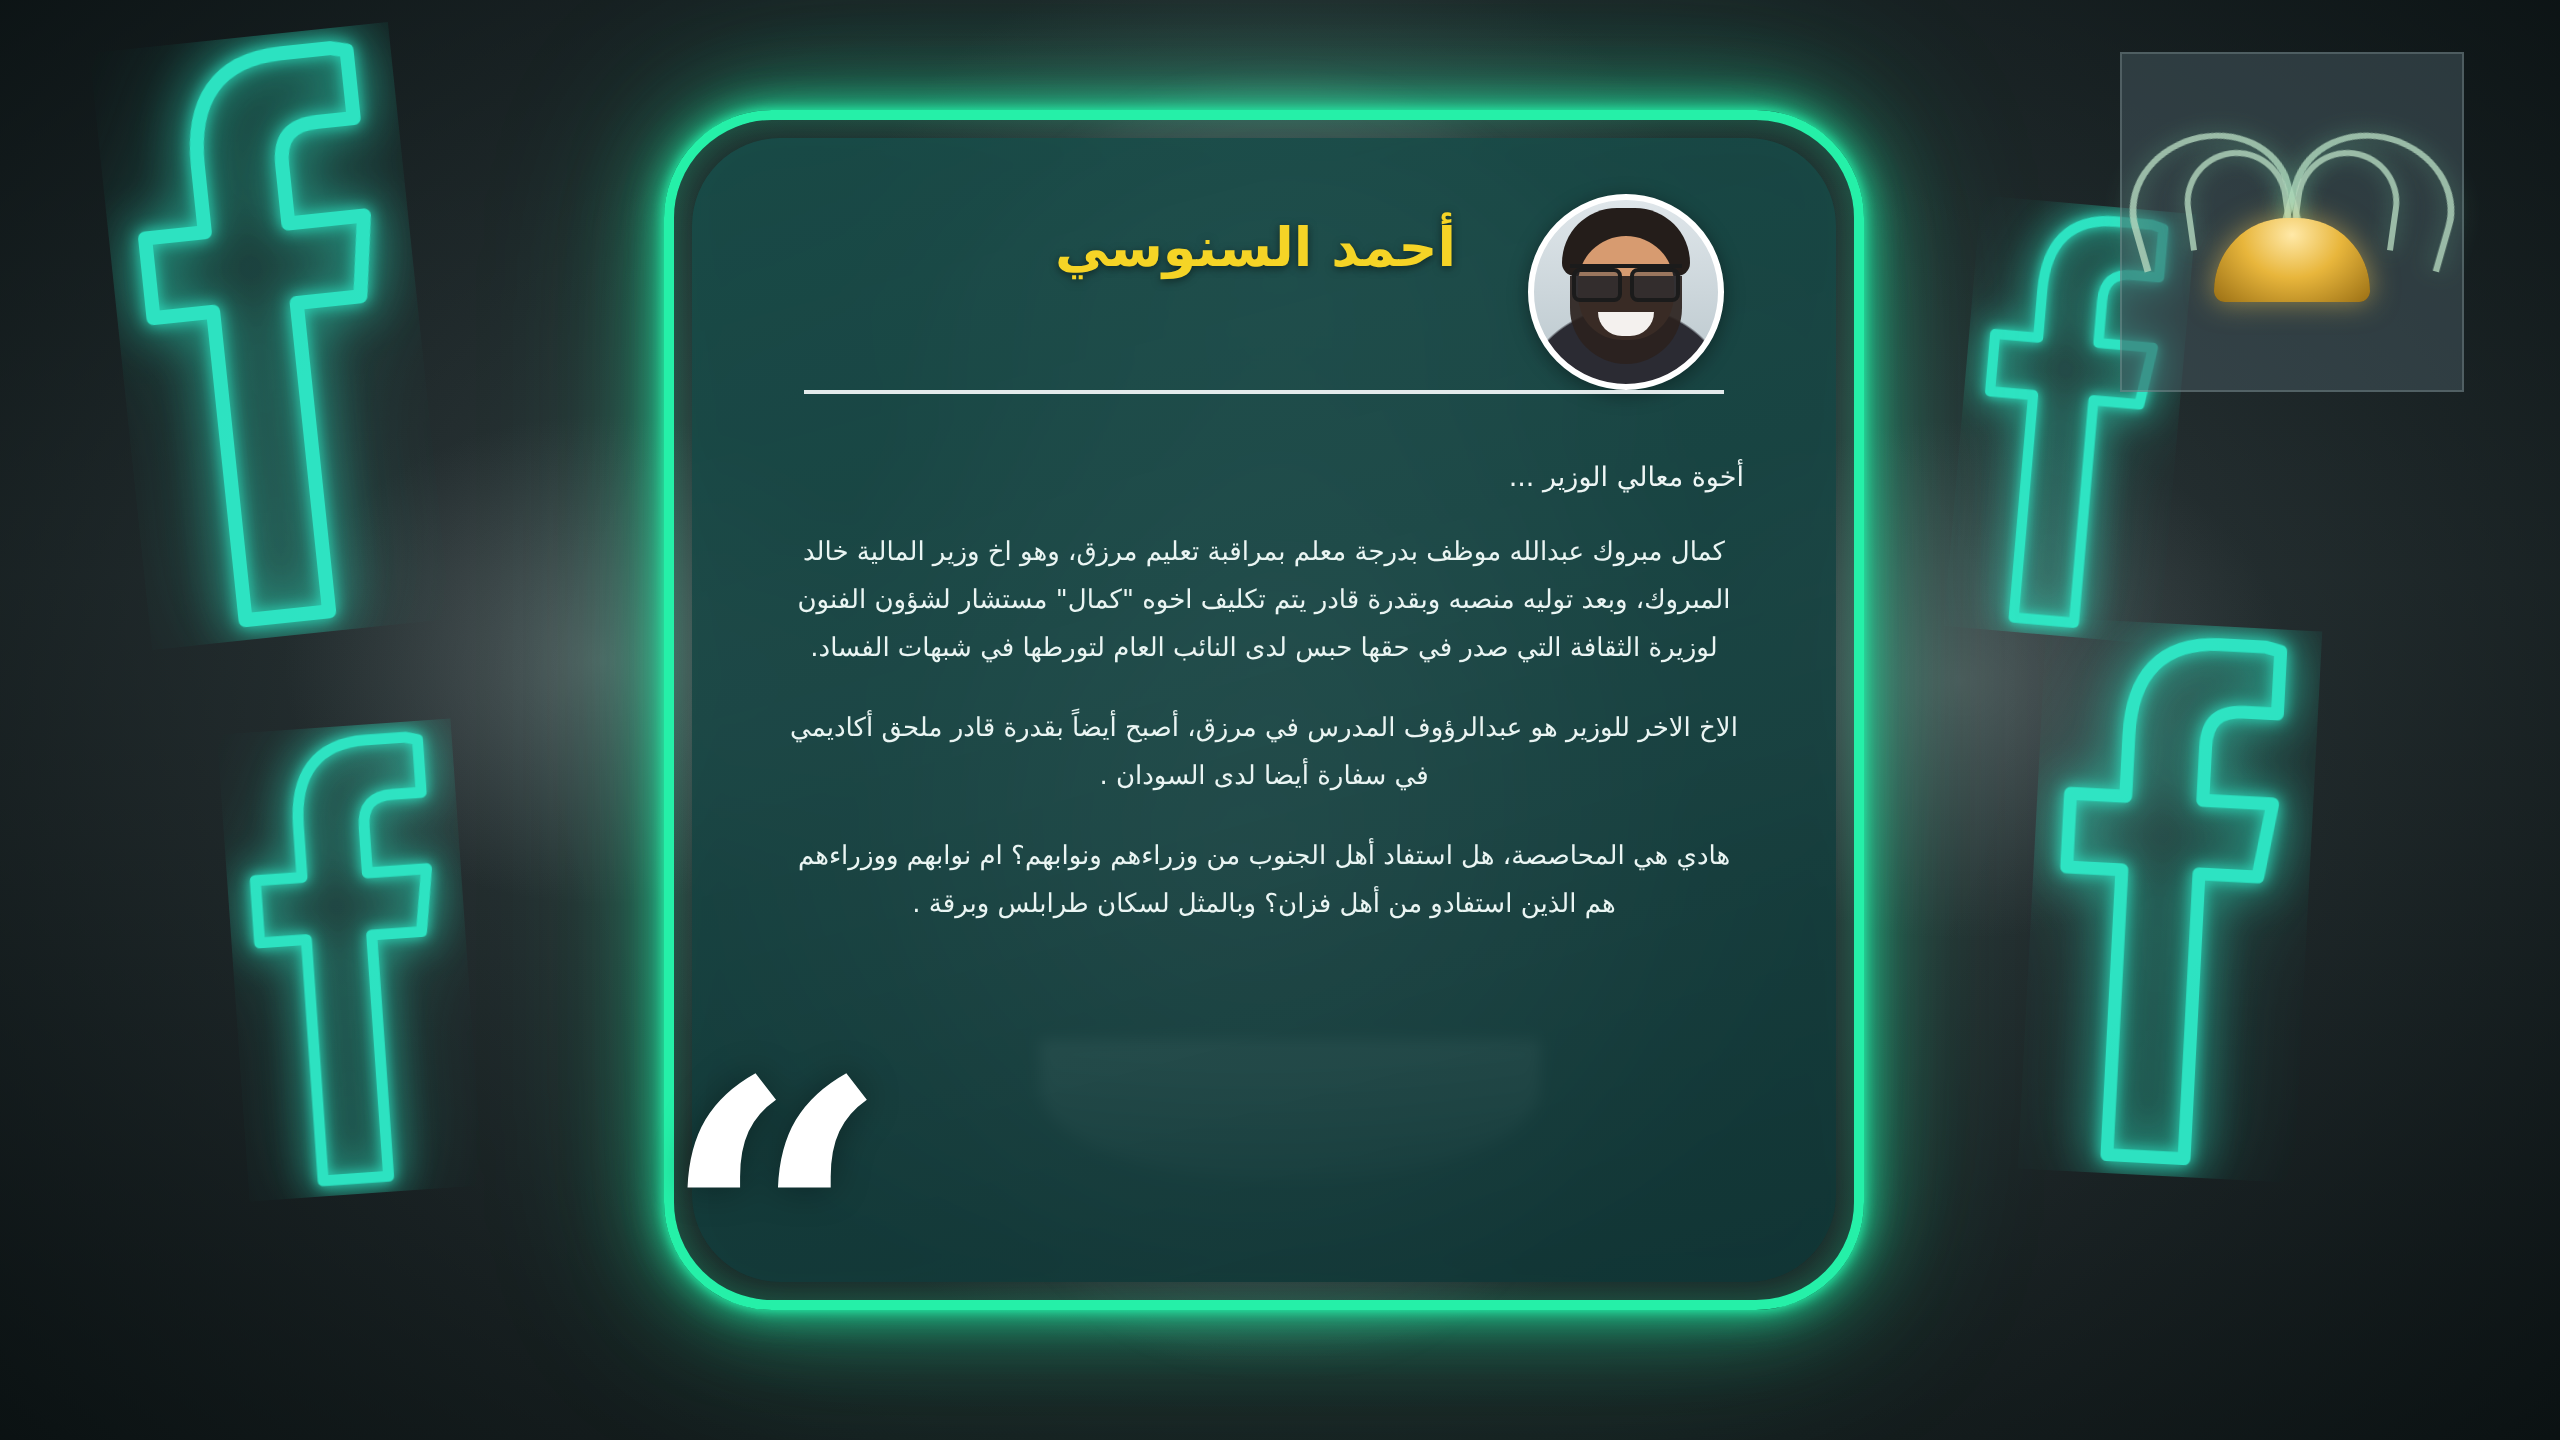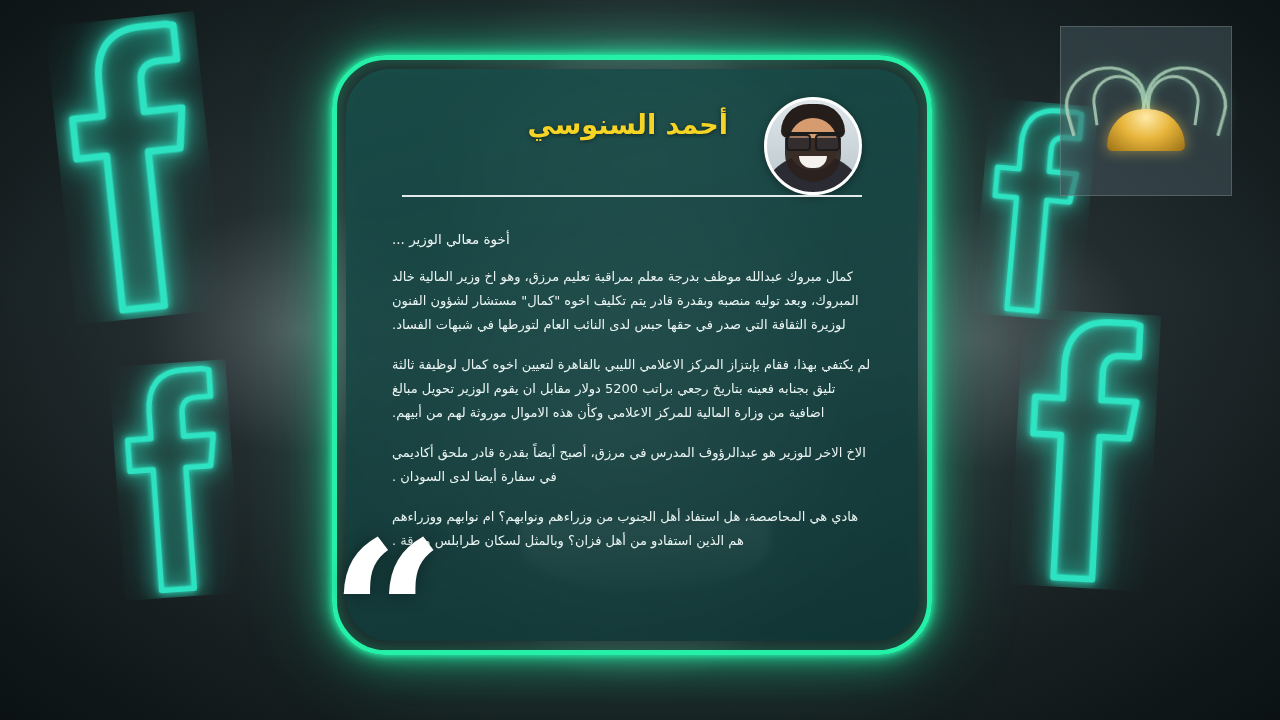--- a/index.html
+++ b/index.html
@@ -214,27 +214,27 @@
     background: #eef3f4;
     opacity: 0.95;
   }
 
   .content {
     direction: rtl;
     padding: 26px 46px 0 46px;
     color: #eef6f5;
   }
   .greeting {
-    text-align: left;
+    text-align: right;
     font-size: 13.5px;
     margin: 8px 0 18px 0;
     letter-spacing: 0.2px;
   }
   .para {
-    text-align: left;
+    text-align: center;
     font-size: 13px;
     line-height: 1.85;
     margin: 0 0 16px 0;
     color: #eaf5f3;
   }
   .para:last-child { margin-bottom: 16px; }
 
   .quote-mark {
     position: absolute;
     left: 330px; bottom: 42px;
@@ -301,21 +301,20 @@
           <div class="smile"></div>
           <div class="glasses"></div>
         </div>
       </div>
 
       <div class="divider"></div>
 
       <div class="content">
         <div class="greeting">أخوة معالي الوزير ...</div>
         <p class="para">كمال مبروك عبدالله موظف بدرجة معلم بمراقبة تعليم مرزق، وهو اخ وزير المالية خالد المبروك، وبعد توليه منصبه وبقدرة قادر يتم تكليف اخوه "كمال" مستشار لشؤون الفنون لوزيرة الثقافة التي صدر في حقها حبس لدى النائب العام لتورطها في شبهات الفساد.</p>
-        <p class="para">لم يكتفي بهذا، فقام بإبتزاز المركز الاعلامي الليبي بالقاهرة لتعيين اخوه كمال لوظيفة ثالثة تليق بجنابه فعينه بتاريخ رجعي براتب 5200 دولار مقابل ان يقوم الوزير تحويل مبالغ اضافية من وزارة المالية للمركز الاعلامي وكأن هذه الاموال موروثة لهم من أبيهم.</p>
         <p class="para">الاخ الاخر للوزير هو عبدالرؤوف المدرس في مرزق، أصبح أيضاً بقدرة قادر ملحق أكاديمي في سفارة أيضا لدى السودان .</p>
         <p class="para">هادي هي المحاصصة، هل استفاد أهل الجنوب من وزراءهم ونوابهم؟ ام نوابهم ووزراءهم هم الذين استفادو من أهل فزان؟ وبالمثل لسكان طرابلس وبرقة .</p>
 
       </div>
 
     </div>
   </div>
 
   <div class="quote-mark">“</div>
 

